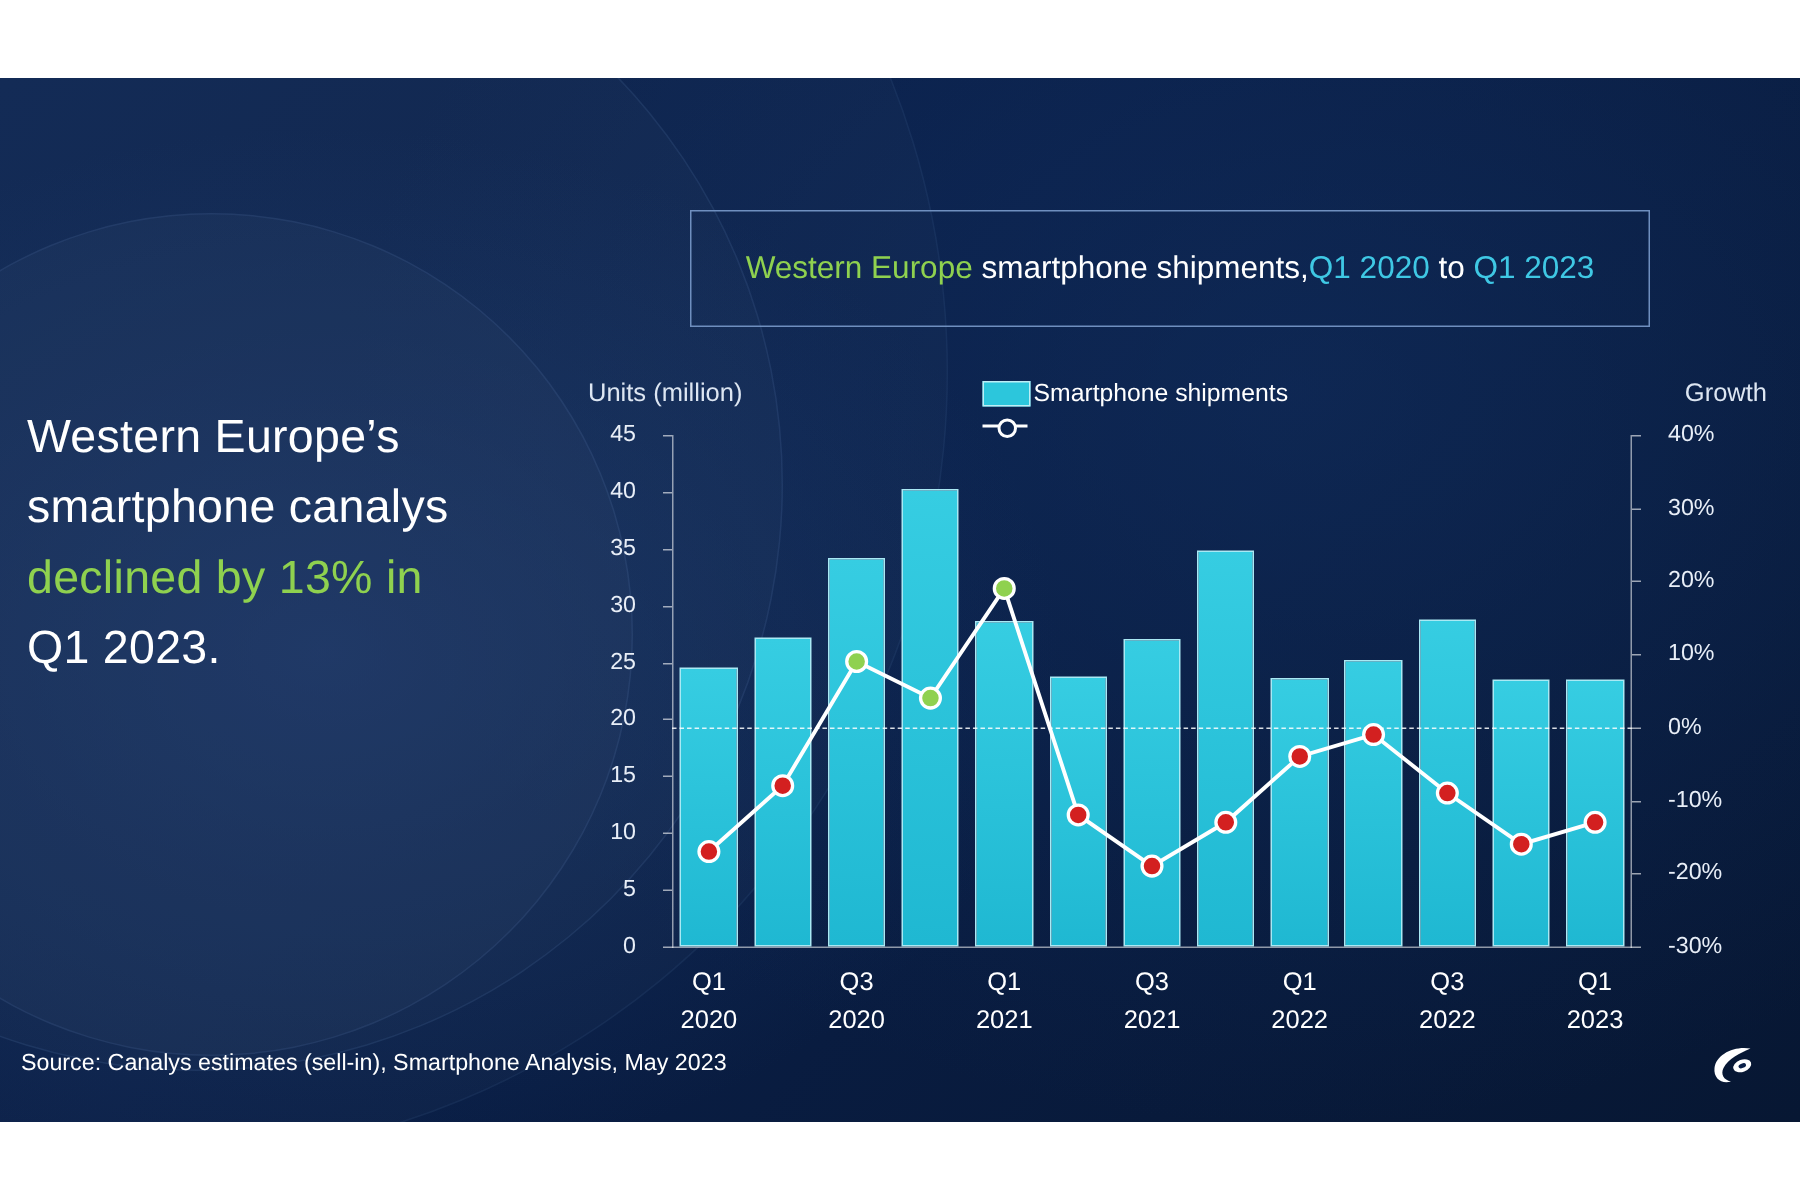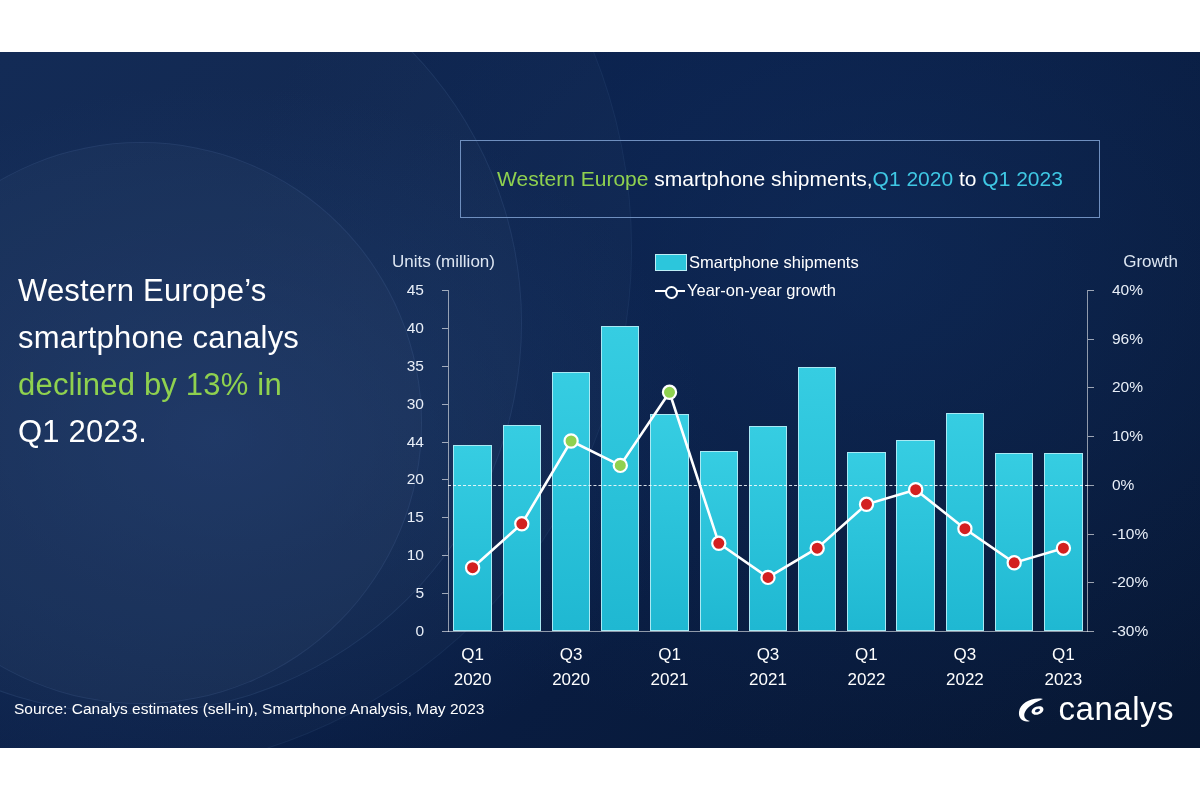--- a/index.html
+++ b/index.html
@@ -237,40 +237,39 @@
     <div class="axis-title" id="units-title">Units (million)</div>
     <div class="axis-title" id="growth-title">Growth</div>
 
     <div id="legend">
       <div class="legend-row">
         <span class="legend-swatch"></span>
         <span>Smartphone shipments</span>
       </div>
       <div class="legend-row">
         <span class="legend-line"></span>
-        <span>Year-on-year growth</span>
       </div>
     </div>
 
     <div id="plot">
       <div class="axis-line-v" style="left:0"></div>
       <div class="axis-line-v" style="left:639px"></div>
       <div class="axis-line-h" style="top:341px"></div>
       <div id="ticks-left">
           <div class="tick-l" style="top: 341px;">0</div>
           <div class="tick-mark-l" style="top: 341px;"></div>
           <div class="tick-l" style="top: 303.111px;">5</div>
           <div class="tick-mark-l" style="top: 303.111px;"></div>
           <div class="tick-l" style="top: 265.222px;">10</div>
           <div class="tick-mark-l" style="top: 265.222px;"></div>
           <div class="tick-l" style="top: 227.333px;">15</div>
           <div class="tick-mark-l" style="top: 227.333px;"></div>
           <div class="tick-l" style="top: 189.444px;">20</div>
           <div class="tick-mark-l" style="top: 189.444px;"></div>
-          <div class="tick-l" style="top: 151.556px;">44</div>
+          <div class="tick-l" style="top: 151.556px;">25</div>
           <div class="tick-mark-l" style="top: 151.556px;"></div>
           <div class="tick-l" style="top: 113.667px;">30</div>
           <div class="tick-mark-l" style="top: 113.667px;"></div>
           <div class="tick-l" style="top: 75.7778px;">35</div>
           <div class="tick-mark-l" style="top: 75.7778px;"></div>
           <div class="tick-l" style="top: 37.8889px;">40</div>
           <div class="tick-mark-l" style="top: 37.8889px;"></div>
           <div class="tick-l" style="top: 0px;">45</div>
           <div class="tick-mark-l" style="top: 0px;"></div>
         </div>
@@ -280,21 +279,21 @@
           <div class="tick-r" style="top: 292.286px;">-20%</div>
           <div class="tick-mark-r" style="top: 292.286px;"></div>
           <div class="tick-r" style="top: 243.571px;">-10%</div>
           <div class="tick-mark-r" style="top: 243.571px;"></div>
           <div class="tick-r" style="top: 194.857px;">0%</div>
           <div class="tick-mark-r" style="top: 194.857px;"></div>
           <div class="tick-r" style="top: 146.143px;">10%</div>
           <div class="tick-mark-r" style="top: 146.143px;"></div>
           <div class="tick-r" style="top: 97.4286px;">20%</div>
           <div class="tick-mark-r" style="top: 97.4286px;"></div>
-          <div class="tick-r" style="top: 48.7143px;">96%</div>
+          <div class="tick-r" style="top: 48.7143px;">30%</div>
           <div class="tick-mark-r" style="top: 48.7143px;"></div>
           <div class="tick-r" style="top: 0px;">40%</div>
           <div class="tick-mark-r" style="top: 0px;"></div>
         </div>
       <div id="bars">
           <div class="bar" style="left: 5.41538px; top: 155.344px; width: 38.4px; height: 185.656px;"></div>
           <div class="bar" style="left: 54.6462px; top: 134.884px; width: 38.4px; height: 206.116px;"></div>
           <div class="bar" style="left: 103.877px; top: 81.84px; width: 38.4px; height: 259.16px;"></div>
           <div class="bar" style="left: 153.108px; top: 35.6156px; width: 38.4px; height: 305.384px;"></div>
           <div class="bar" style="left: 202.338px; top: 124.276px; width: 38.4px; height: 216.724px;"></div>
@@ -358,15 +357,14 @@
   </div>
 
   <div id="source">Source: Canalys estimates (sell-in), Smartphone Analysis, May 2023</div>
 
   <div id="logo">
     <svg width="38" height="38" viewBox="0 0 38 38">
       <path d="M31 9 C20 7, 8 13, 7 22 C6.2 29, 12 33, 18 31 C13 30, 11 26, 13 22 C16 16, 24 12, 31 9 Z" fill="#ffffff"></path>
       <ellipse cx="25.5" cy="20.5" rx="6.2" ry="4.0" fill="#ffffff" transform="rotate(-20 25.5 20.5)"></ellipse>
       <ellipse cx="25.5" cy="20.5" rx="2.6" ry="1.5" fill="#0a1f48" transform="rotate(-20 25.5 20.5)"></ellipse>
     </svg>
-    <span id="logo-text">canalys</span>
   </div>
 </div>
 
 </body></html>

